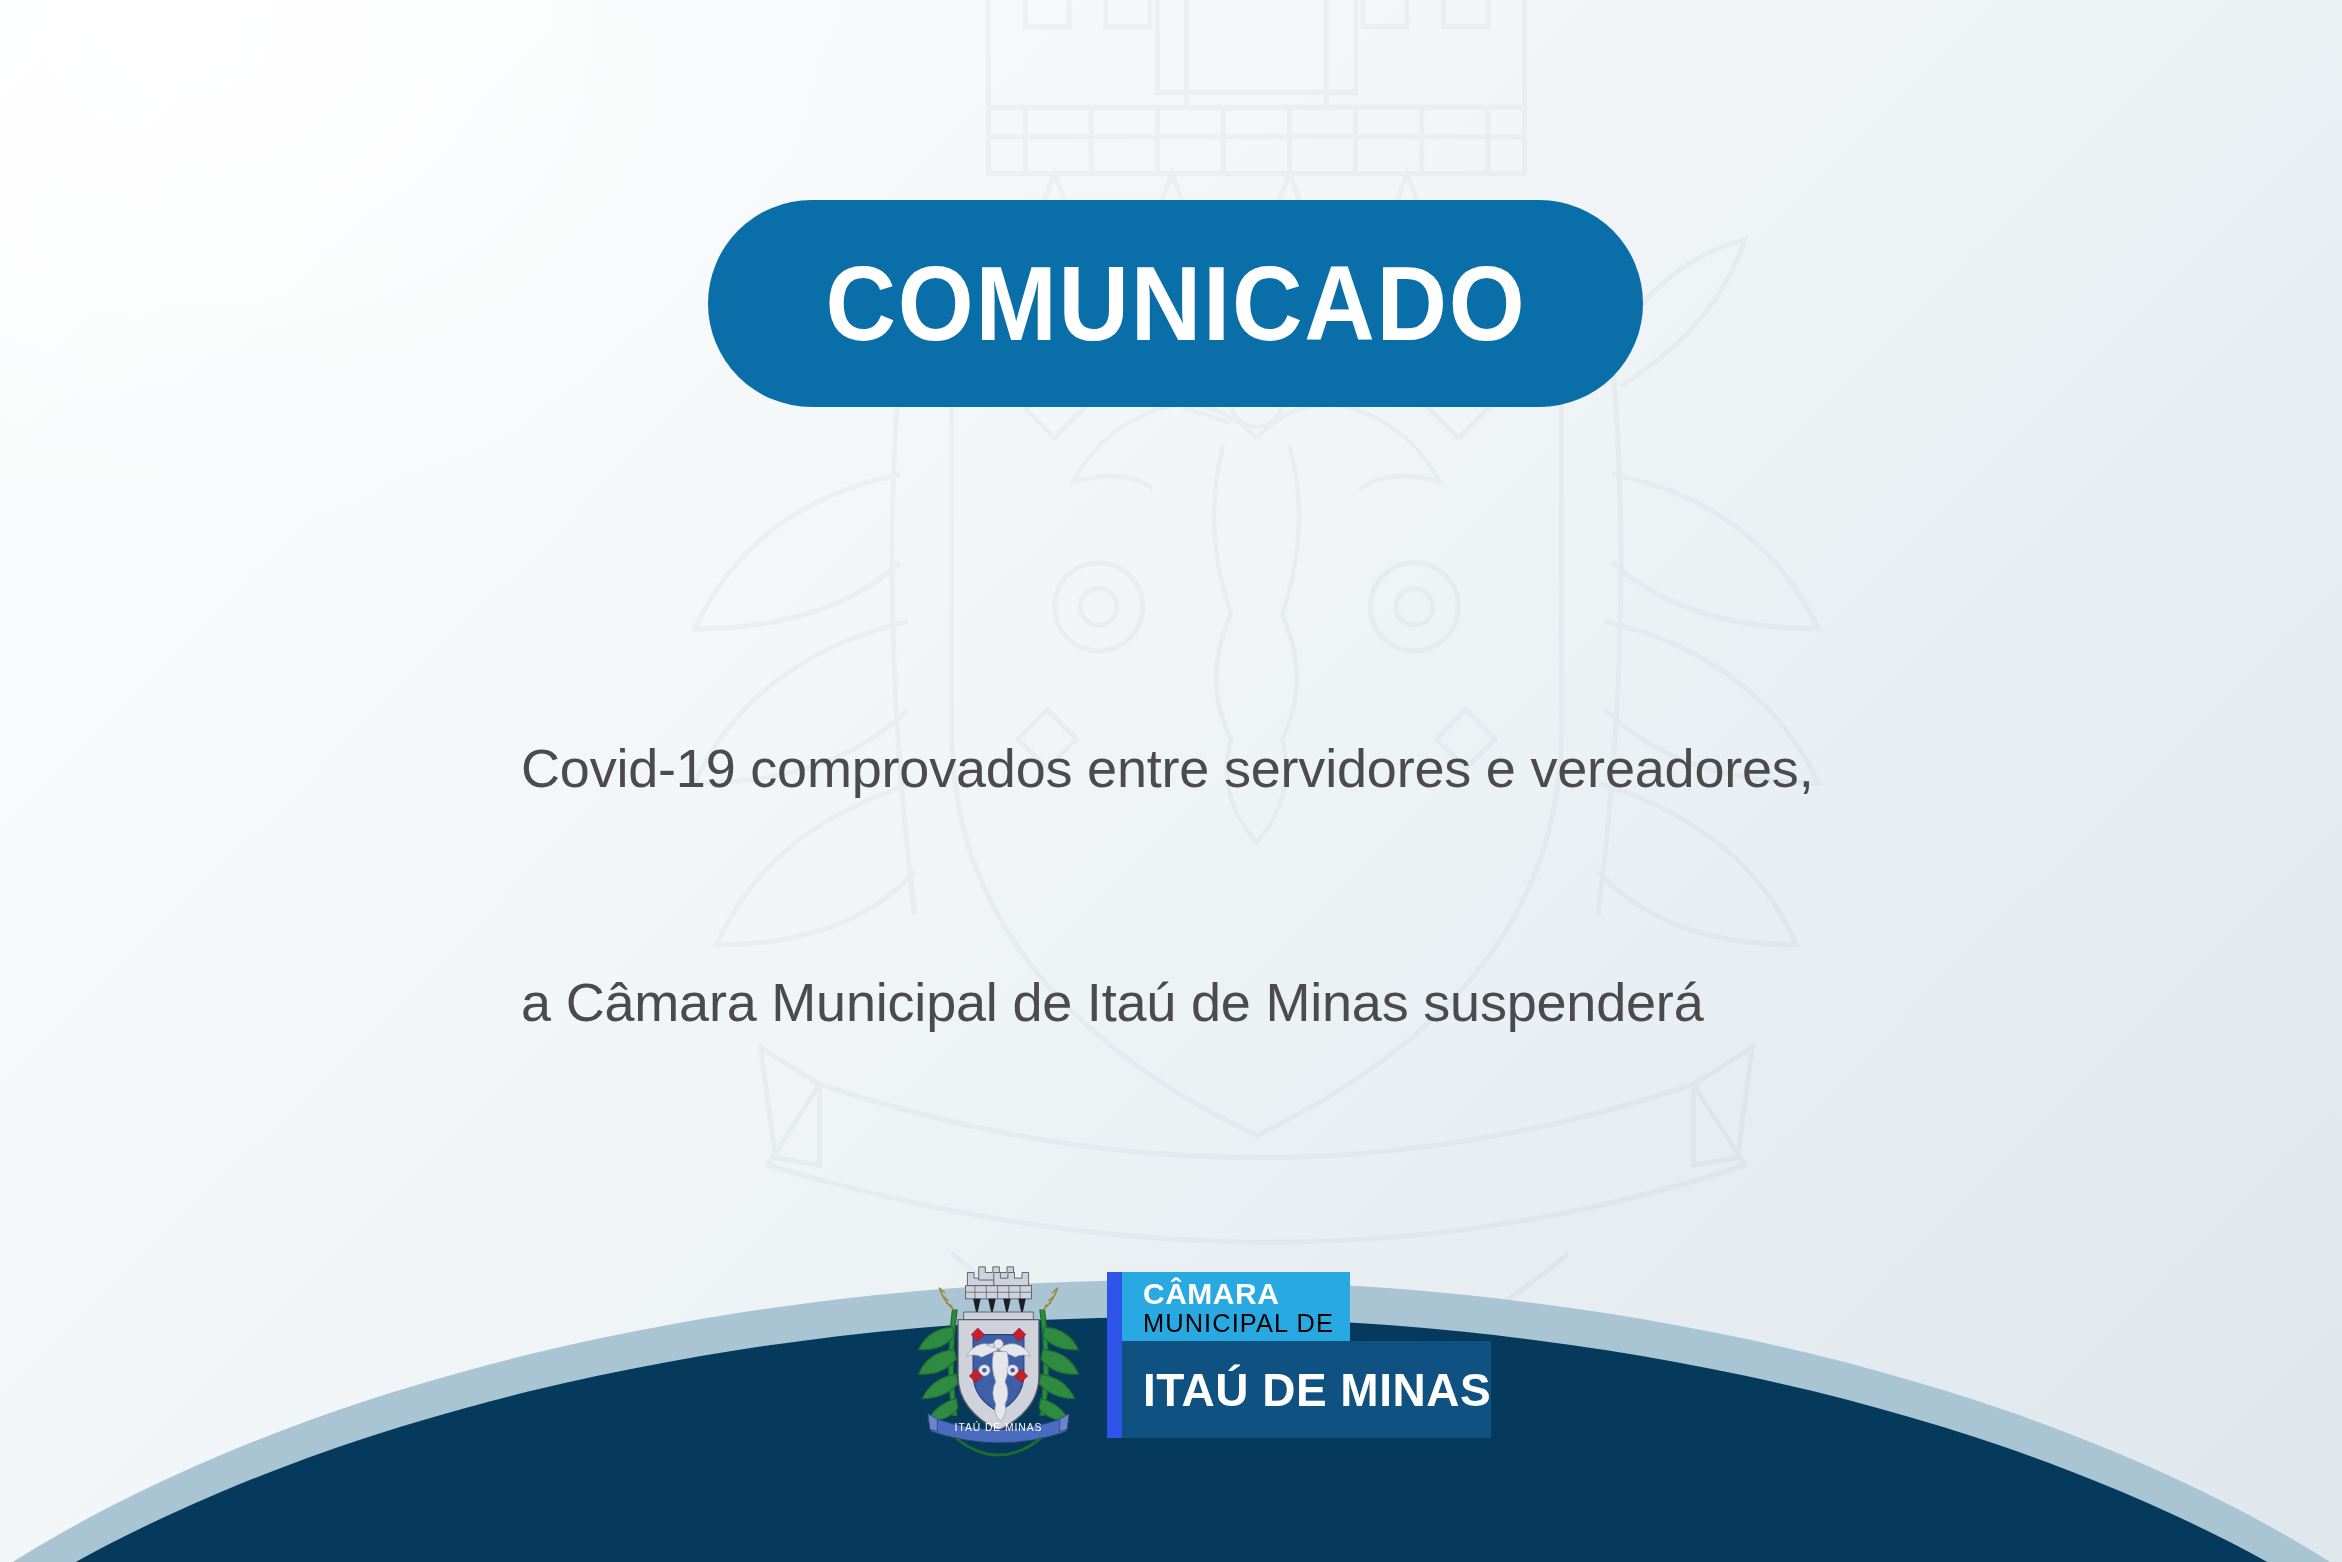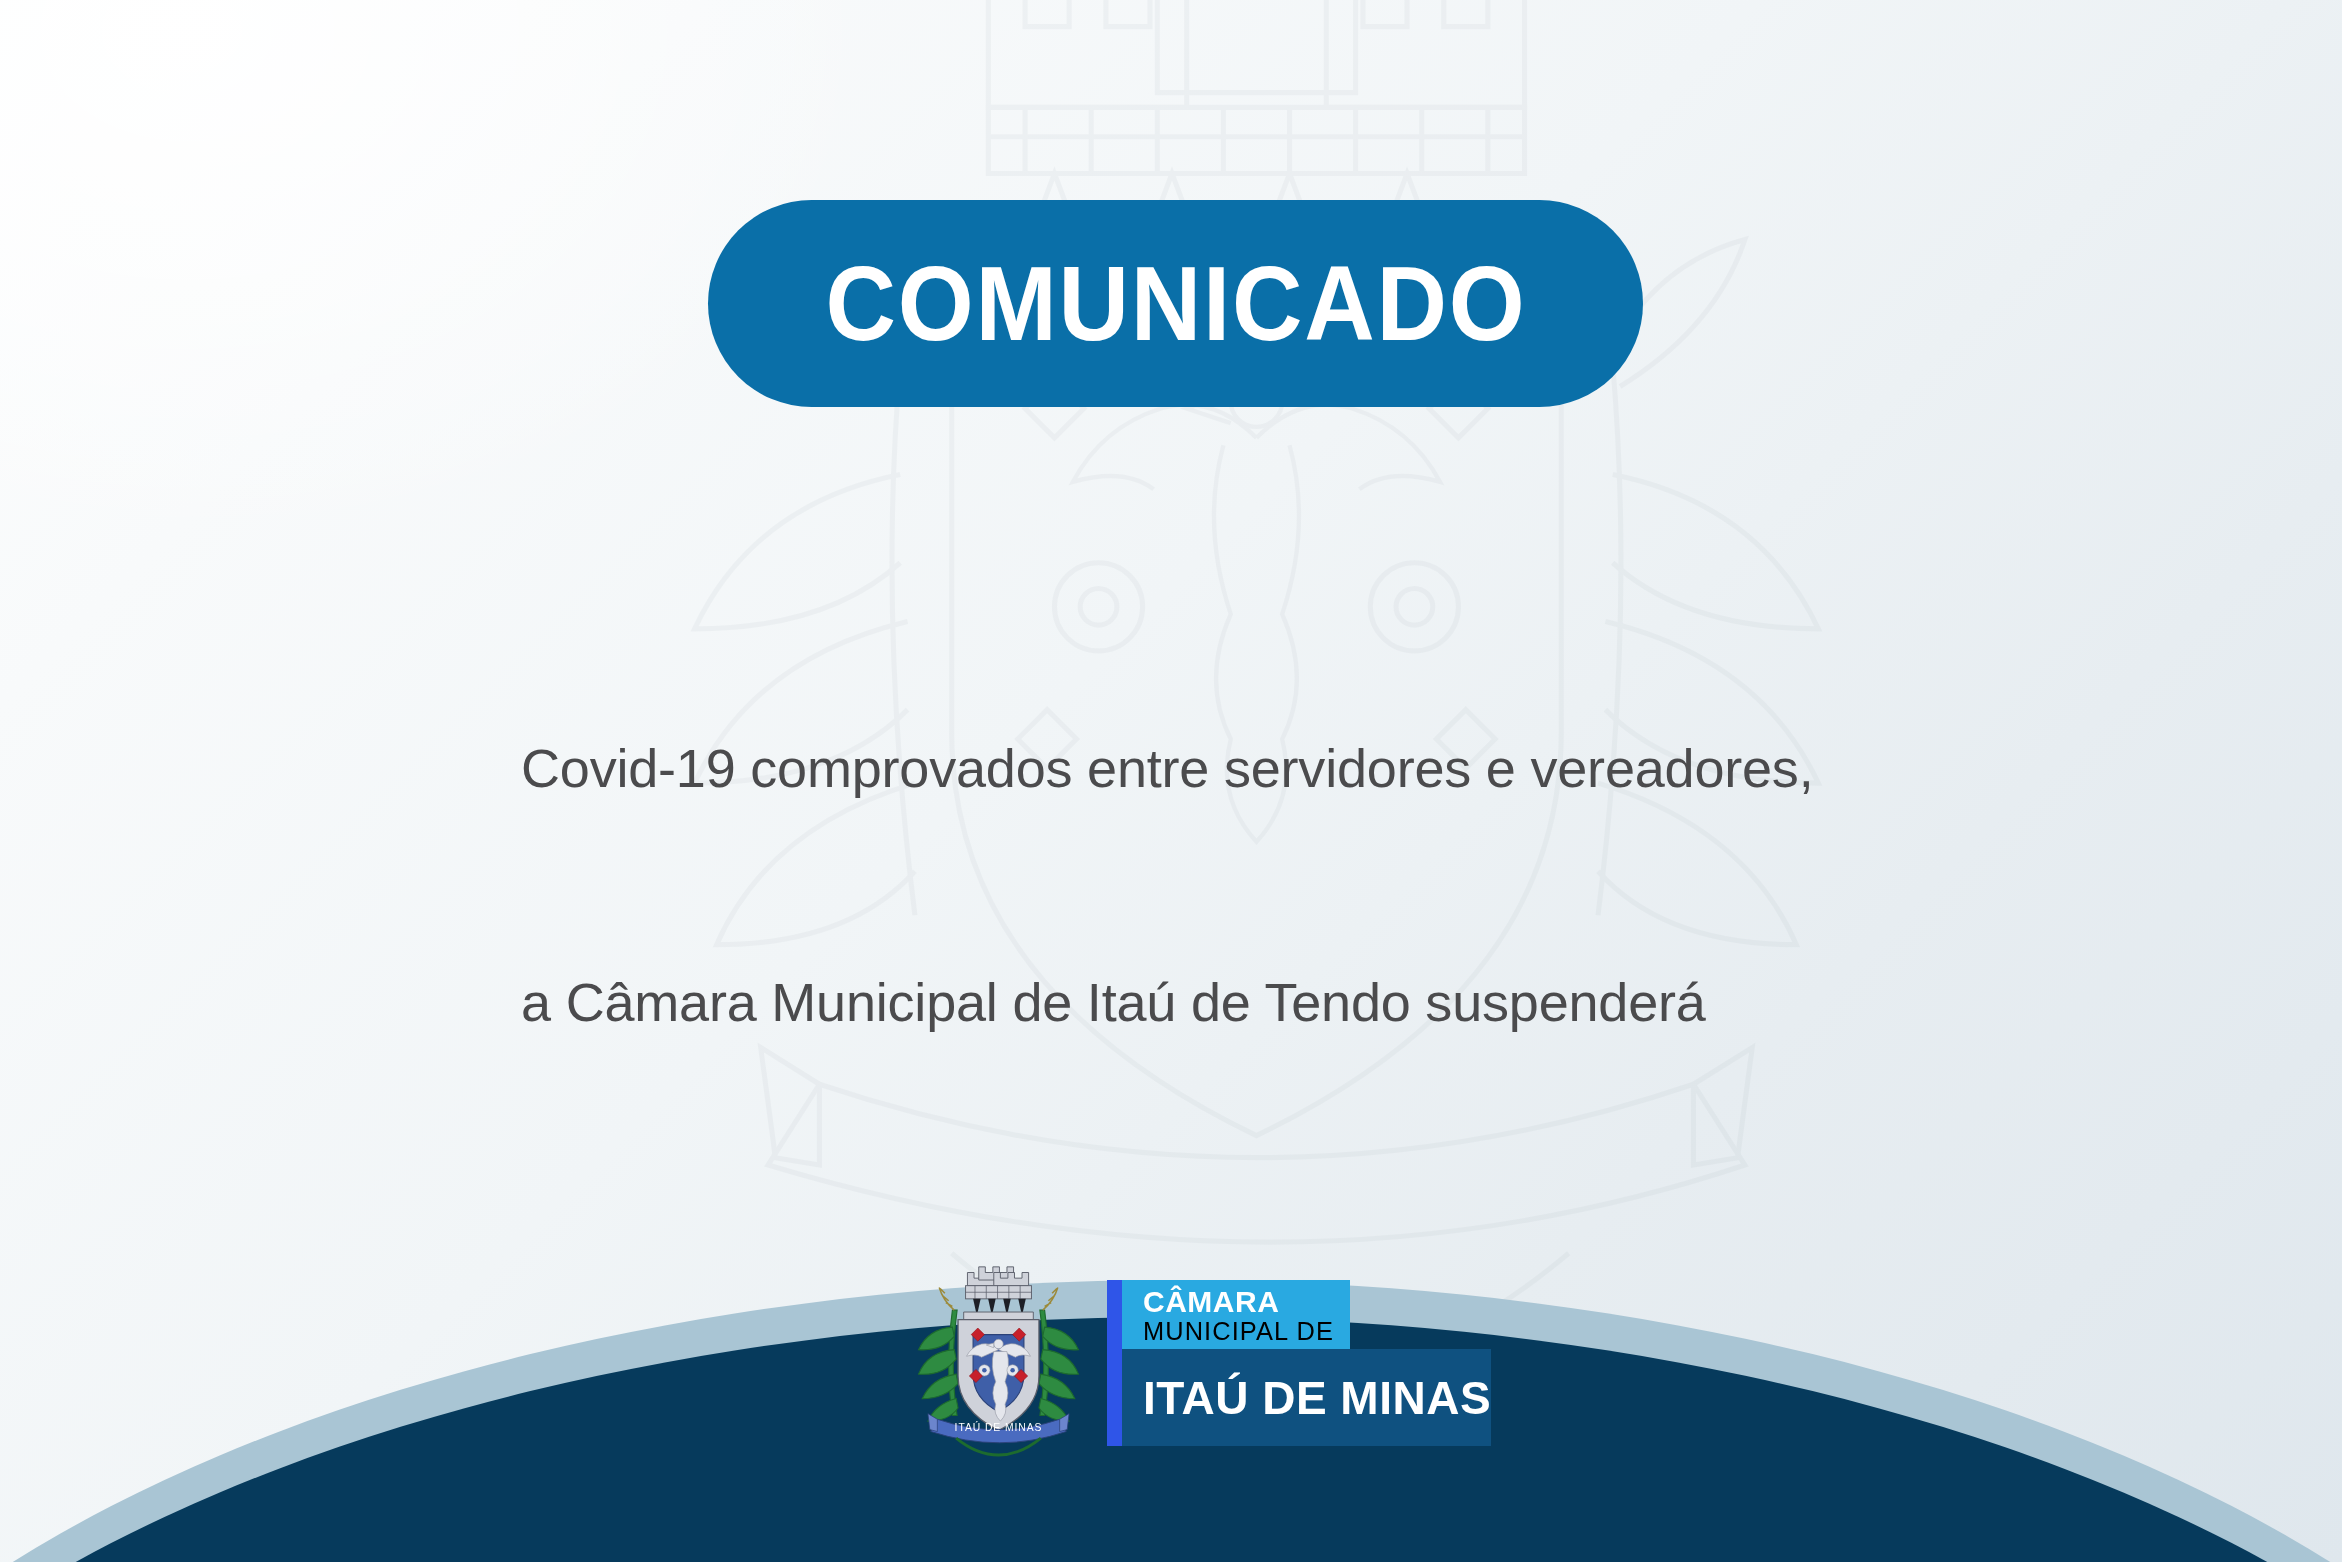--- a/index.html
+++ b/index.html
@@ -110,21 +110,21 @@
     left: 911px;
     top: 1259px;
     display: flex;
     align-items: flex-start;
   }
   .crest { width: 175px; height: 202px; display: block; flex: none; }
 
   .logo-text-block {
     position: relative;
     margin-left: 21px;
-    margin-top: 21px;
+    margin-top: 13px;
     width: 386px;
     height: 179px;
   }
   .accent-bar {
     position: absolute;
     left: 0; top: 0;
     width: 15px;
     height: 166px;
     background: #2f55e8;
   }
@@ -243,21 +243,21 @@
     <div class="wave-light"></div>
     <div class="wave-dark"></div>
   </div>
 
   <div class="pill">
     <span class="pill-text">COMUNICADO</span>
   </div>
 
   <div class="body-copy">
     <span class="body-line">Covid-19 comprovados entre servidores e vereadores,</span>
-    <span class="body-line">a Câmara Municipal de Itaú de Tendo suspenderá</span>
+    <span class="body-line">a Câmara Municipal de Itaú de Minas suspenderá</span>
     
     
     
     
   </div>
 
   <div class="logo-lockup">
 
     <svg class="crest" viewBox="0 0 186 214" xmlns="http://www.w3.org/2000/svg">
 

